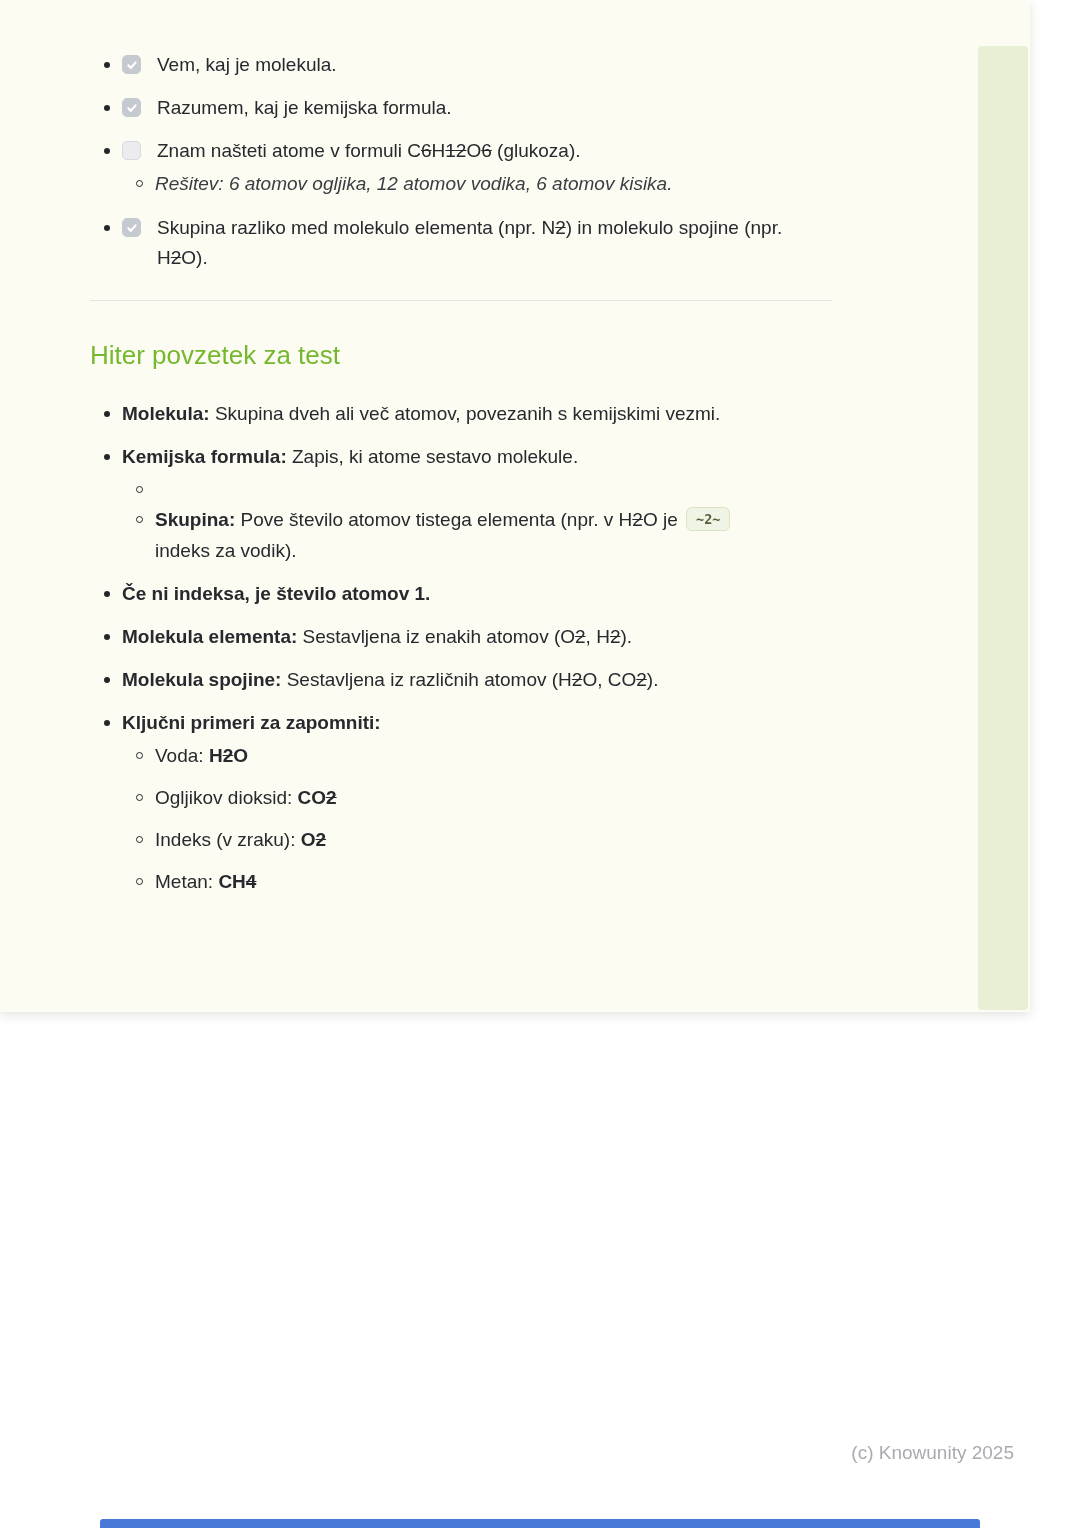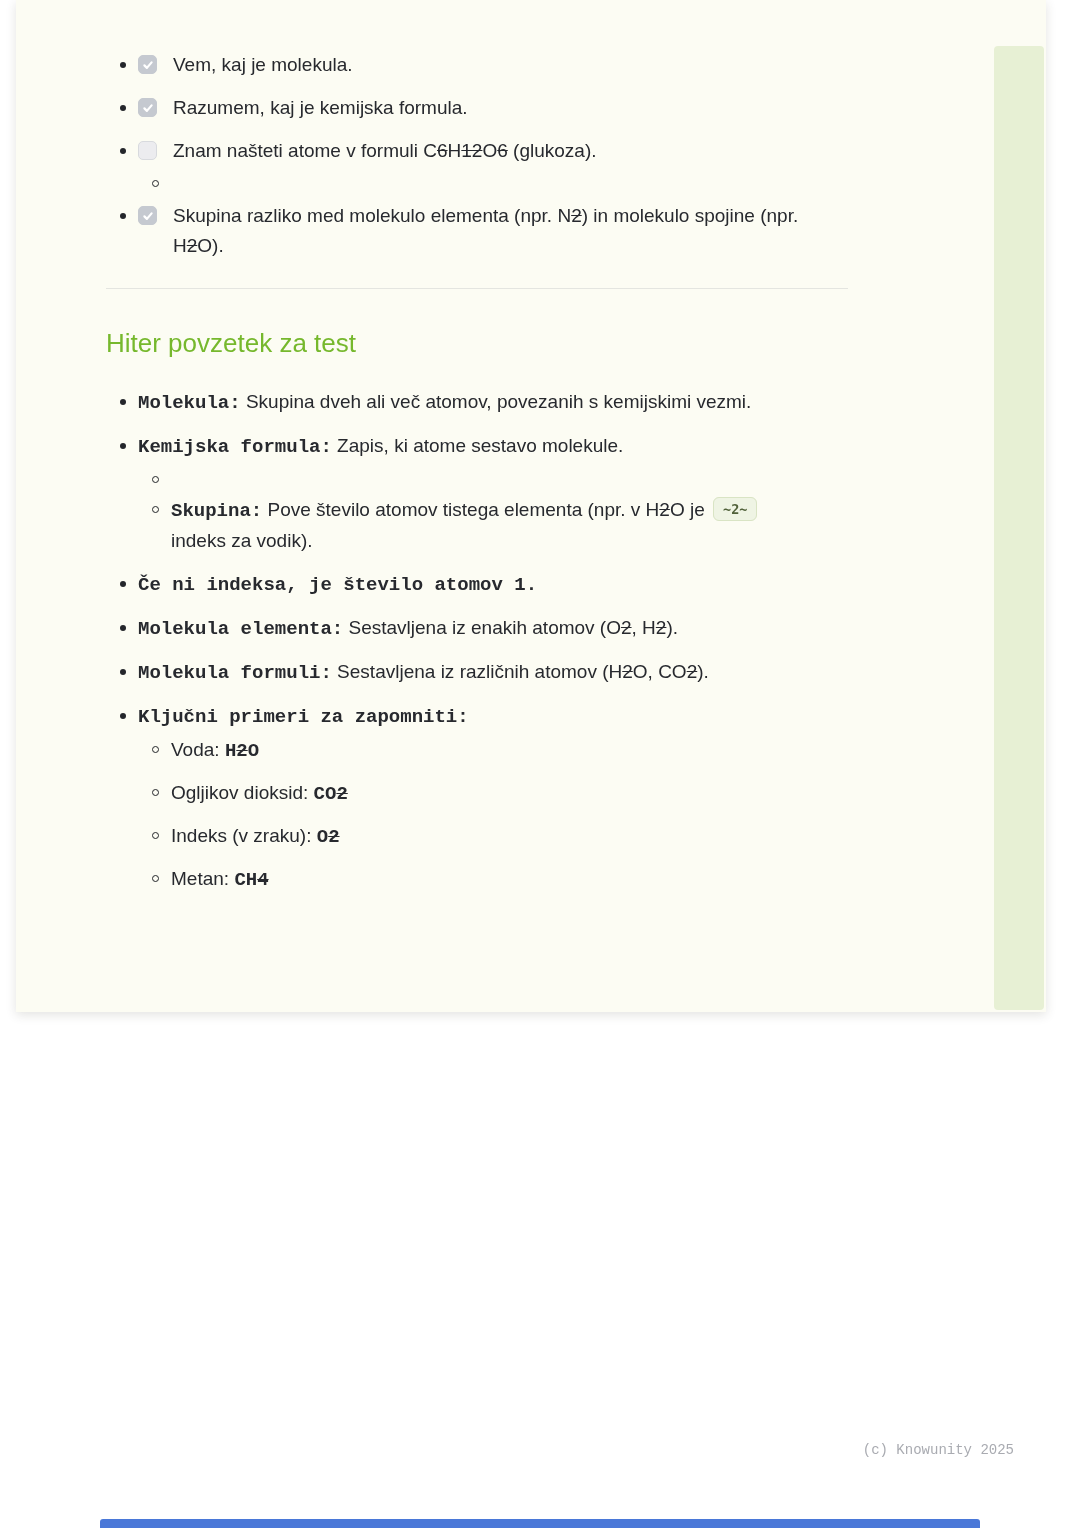--- a/index.html
+++ b/index.html
@@ -5,21 +5,21 @@
   * { margin:0; padding:0; box-sizing:border-box; }
   html,body { width:1080px; height:1528px; }
   body {
     position:relative;
     background:#ffffff;
     font-family:"Liberation Sans", sans-serif;
     color:var(--text, #27292e);
     overflow:hidden;
   }
   .card {
-    position:absolute; left:16px; top:0;
+    position:absolute; left:0; top:0;
     width:1030px; height:1012px;
     background:var(--card-bg, #fcfcf3);
     box-shadow:0 3px 10px rgba(60,60,40,.14);
   }
   .stripe {
     position:absolute; top:46px; right:2px;
     width:50px; height:964px;
     background:var(--stripe-green, #e7f0d4);
     border-radius:4px;
   }
@@ -46,42 +46,42 @@
   .checkbox.checked { background:var(--checkbox-checked, #c5c9d0); border-color:var(--checkbox-checked, #c5c9d0); }
   .checkbox .check { width:12px; height:12px; display:none; }
   .checkbox .check path { fill:none; stroke:#ffffff; stroke-width:2.2; stroke-linecap:round; stroke-linejoin:round; }
   .checkbox.checked .check { display:block; }
 
   .txt { font-size:19px; line-height:30px; color:var(--text, #27292e); max-width:640px; }
   .sum-item > .row > .txt { max-width:700px; }
   .sub-item .txt { max-width:620px; }
   .solution { font-style:italic; color:#3a3d42; }
 
-  .seg-b { font-weight:700;font-family:Liberation Mono, monospace; }
+  .seg-b { font-weight:700; }
   .seg-s { text-decoration:line-through; }
   .seg-i { font-style:italic; }
   .code-chip {
     font-family:"DejaVu Sans Mono", monospace;
     font-size:13.5px; font-weight:700;
     background:var(--chip-bg, #eff4e4);
     border:1px solid var(--chip-border, #d9e4c4);
     color:var(--chip-text, #51613a);
     border-radius:6px; padding:3px 9px; margin:0 3px;
     white-space:nowrap; position:relative; top:-2px;
   }
 
   hr.divider { border:none; border-top:1px solid var(--divider, #e4e5e0); margin:27px 0 0; }
   h2.heading {
     font-size:26px; line-height:34px; font-weight:400;
     color:var(--heading-green, #76b82d);
     margin:37px 0 8px;
   }
   .summary { margin-top:27px; }
 
-  .footer { position:absolute; top:1442px; right:66px; font-size:14px; color:var(--footer-text, #a9abb1);font-family:Liberation Mono, monospace; }
+  .footer { position:absolute; top:1442px; right:66px; font-size:19px; color:var(--footer-text, #a9abb1); }
   .bottom-bar {
     position:absolute; bottom:0; left:100px; width:880px; height:9px;
     background:var(--bottom-bar-blue, #4a78d8);
     border-radius:3px 3px 0 0;
   }
 </style>
 </head>
 <body>
 
 <div class="card">
@@ -120,20 +120,21 @@
           <span class="dot"></span>
           <span class="checkbox">
             
           </span>
           <span class="txt"><span>Znam našteti atome v formuli C</span><span class="seg-s">6</span><span>H</span><span class="seg-s">12</span><span>O</span><span class="seg-s">6</span><span> (glukoza).</span></span>
         </div>
         <ul class="sublist">
           <li class="sub-item">
             <div class="row">
               <span class="ring"></span>
+              <span class="txt solution"><span class="seg-i">Rešitev: 6 atomov ogljika, 12 atomov vodika, 6 atomov kisika.</span></span>
             </div>
           </li>
         </ul>
       </li>
 
       <li class="chk-item gap">
         <div class="row">
           <span class="dot"></span>
           <span class="checkbox checked">
             <svg class="check" viewBox="0 0 12 12">
@@ -189,21 +190,21 @@
       <li class="sum-item">
         <div class="row">
           <span class="dot"></span>
           <span class="txt"><span class="seg-b">Molekula elementa:</span><span> Sestavljena iz enakih atomov (O</span><span class="seg-s">2</span><span>, H</span><span class="seg-s">2</span><span>).</span></span>
         </div>
       </li>
 
       <li class="sum-item">
         <div class="row">
           <span class="dot"></span>
-          <span class="txt"><span class="seg-b">Molekula formuli:</span><span> Sestavljena iz različnih atomov (H</span><span class="seg-s">2</span><span>O, CO</span><span class="seg-s">2</span><span>).</span></span>
+          <span class="txt"><span class="seg-b">Molekula spojine:</span><span> Sestavljena iz različnih atomov (H</span><span class="seg-s">2</span><span>O, CO</span><span class="seg-s">2</span><span>).</span></span>
         </div>
       </li>
 
       <li class="sum-item">
         <div class="row">
           <span class="dot"></span>
           <span class="txt"><span class="seg-b">Ključni primeri za zapomniti:</span></span>
         </div>
         <ul class="sublist">
           <li class="sub-item">

